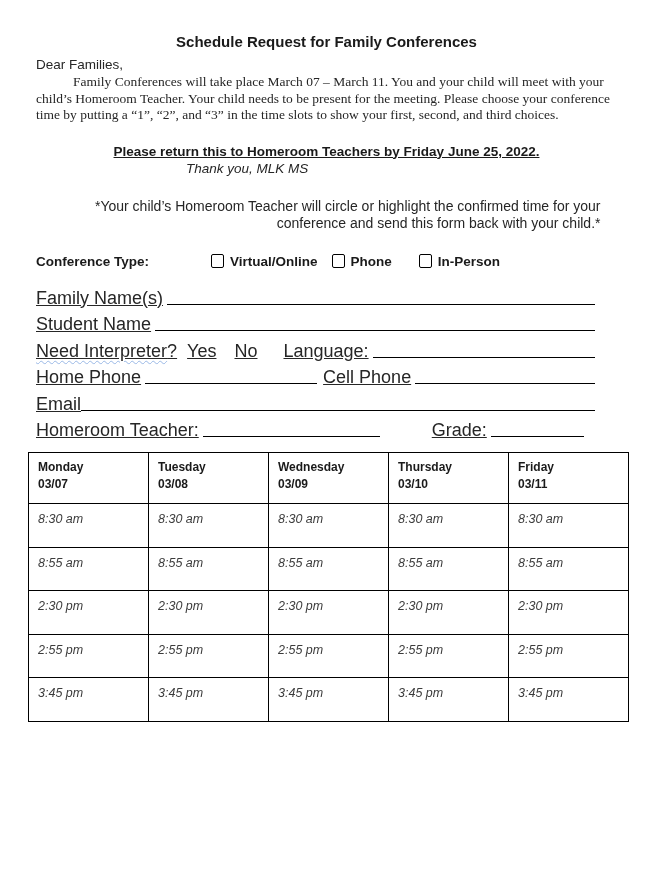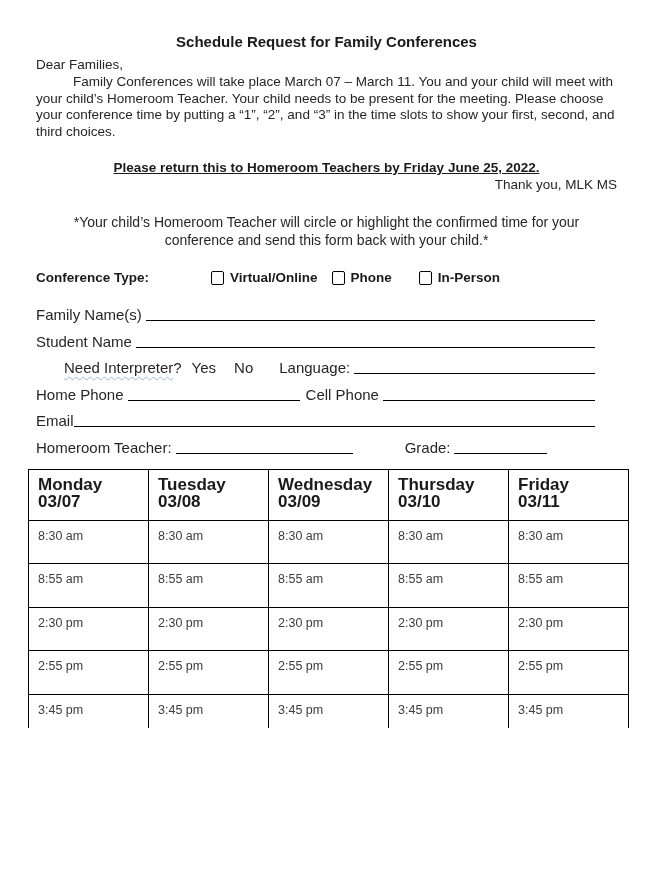--- a/index.html
+++ b/index.html
@@ -1,47 +1,47 @@
 <!DOCTYPE html>
 <html><head>
 <meta charset="utf-8">
 <style>
   html,body{margin:0;padding:0;background:#ffffff;}
   body{width:653px;height:871px;font-family:"Liberation Sans",sans-serif;color:#262626;}
   .page{box-sizing:border-box;width:653px;height:728px;background:#fff;padding:33px 36px 0;overflow:hidden;}
 
   .title{margin:0;text-align:center;font-size:15px;line-height:17px;font-weight:bold;color:#1a1a1a;}
   .salutation{margin-top:6px;font-size:13.5px;line-height:17px;}
-  .intro{margin:1px 0 0;font-size:13.5px;line-height:16.5px;text-indent:37px;}
+  .intro{margin:1px 0 0;font-size:13.5px;line-height:16.5px;text-indent:37px;font-family:Liberation Serif, serif;}
   .return-notice{margin-top:19px;text-align:center;font-size:13.5px;line-height:17px;font-weight:bold;color:#1a1a1a;text-decoration:underline;}
-  .thanks{box-sizing:border-box;padding-left:150px;text-align:right;font-size:13.5px;line-height:17px;}
-  .note{margin:21px auto 8px;max-width:548px;text-align:center;font-size:14px;line-height:17.5px;}
+  .thanks{box-sizing:border-box;padding-left:150px;text-align:left;font-size:13.5px;line-height:17px;font-style:italic;}
+  .note{margin:21px auto 8px;max-width:548px;text-align:right;font-size:14px;line-height:17.5px;}
 
   .ctype-row{margin-top:21px;display:flex;align-items:flex-start;font-size:13.5px;font-weight:bold;color:#1a1a1a;}
   .ctype-label{margin-right:21px;}
   .cb-option{display:flex;align-items:center;}
   .checkbox{display:inline-block;width:11px;height:12px;border:1.5px solid #000;border-radius:2px;margin-right:6px;background:#fff;}
   .gap12{margin-right:14px;padding-left:41px;} .gap26{margin-right:27px;}
 
   .fields{margin-top:21px;width:559px;}
-  .frow{display:flex;align-items:flex-start;height:17px;margin-bottom:9.5px;font-size:15px;line-height:17px;}
+  .frow{display:flex;align-items:flex-start;height:17px;margin-bottom:9.5px;font-size:18px;line-height:17px;text-decoration:underline;}
   .frow .lbl{white-space:nowrap;margin-right:4px;}
   .frow .lbl.tight{margin-right:0;}
   .fl{flex:1 1 auto;height:14px;border-bottom:1px solid #000;}
   .fl.fixed{flex:0 0 auto;}
-  .squiggle{text-decoration:underline;text-decoration-style:wavy;text-decoration-color:#9ab8e6;text-decoration-thickness:1px;text-underline-offset:3px;margin-left:28px;}
+  .squiggle{text-decoration:underline;text-decoration-style:wavy;text-decoration-color:#9ab8e6;text-decoration-thickness:1px;text-underline-offset:3px;}
   .ml10{margin-left:10px;} .ml14{margin-left:14px;} .ml22{margin-left:22px;text-align:right;}
   .spacer52{flex:0 0 52px;}
 
   .schedule-heading{margin:36px 0 0;text-align:center;font-family:"DejaVu Sans",sans-serif;font-size:16.5px;line-height:20px;font-weight:normal;letter-spacing:0.2px;color:#1a1a1a;}
 
   table.schedule{margin:13px 0 0 -8px;border-collapse:collapse;table-layout:fixed;width:600px;}
   table.schedule th, table.schedule td{border:1.5px solid #000;box-sizing:border-box;}
-  table.schedule th{width:120px;height:51px;vertical-align:top;text-align:left;padding:6px 6px 0 9px;font-size:17px;line-height:17px;font-weight:bold;color:#1a1a1a;}
-  table.schedule td{height:43.5px;vertical-align:top;padding:8px 6px 0 9px;font-size:12.5px;line-height:15px;font-weight:normal;color:#3c3c3c;}
+  table.schedule th{width:120px;height:51px;vertical-align:top;text-align:left;padding:6px 6px 0 9px;font-size:12px;line-height:17px;font-weight:bold;color:#1a1a1a;}
+  table.schedule td{height:43.5px;vertical-align:top;padding:8px 6px 0 9px;font-size:12.5px;line-height:15px;font-weight:normal;color:#3c3c3c;font-style:italic;}
 </style>
 </head>
 <body>
 
 <div class="page">
 
   <h1 class="title">Schedule Request for Family Conferences</h1>
 
   <div class="salutation">Dear Families,</div>
 

